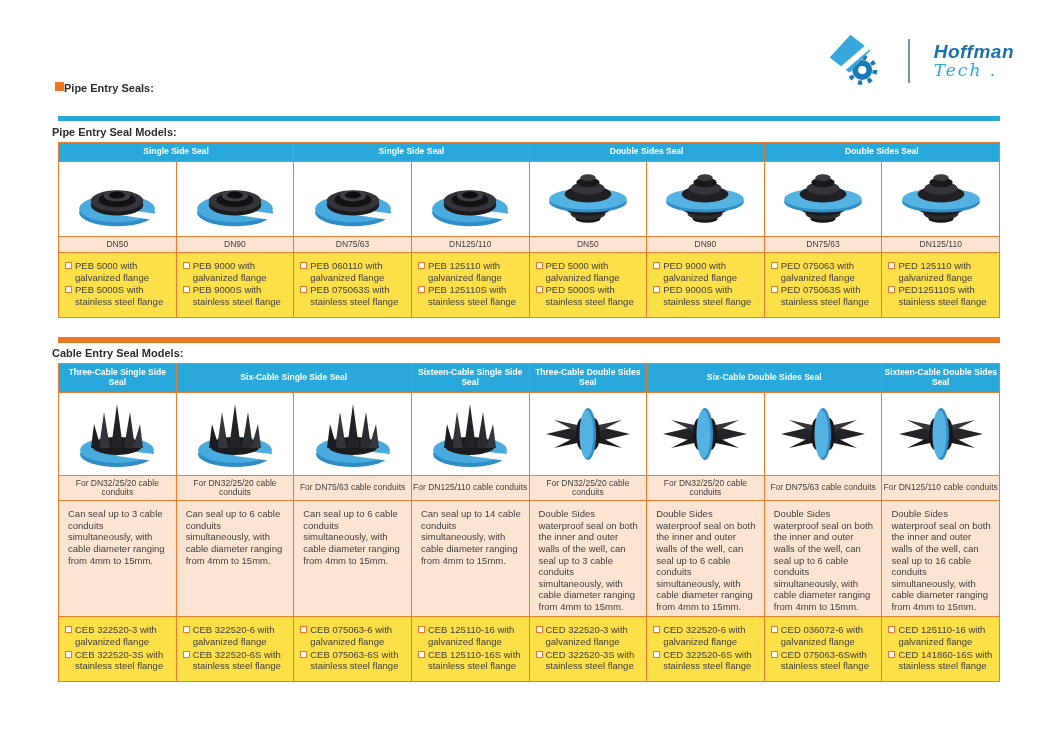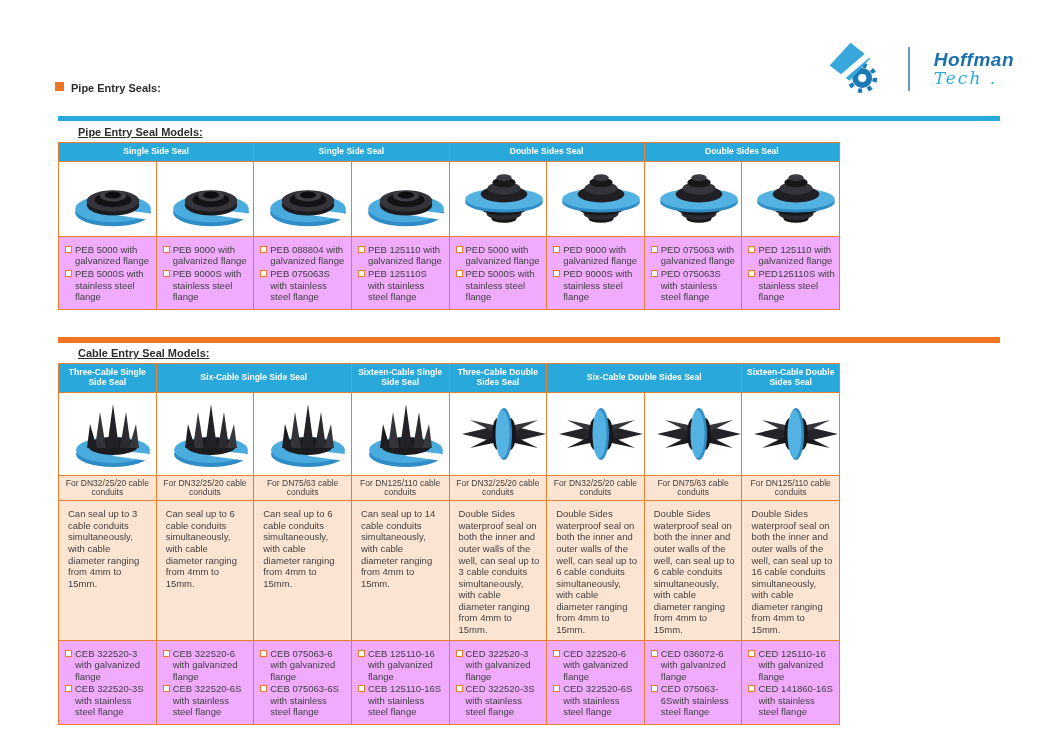--- a/index.html
+++ b/index.html
@@ -1,58 +1,58 @@
 <!DOCTYPE html>
 <html><head>
 <meta charset="utf-8">
 <style>
   html,body { margin:0; padding:0; }
   body {
     width:1056px; height:739px; background:#ffffff; position:relative;
     font-family:"Liberation Sans", sans-serif; color:#3f3f3f; overflow:hidden;
   }
   
-  .logo { position:absolute; top:40px; right:42px; display:flex; align-items:center; gap:24px; }
+  .logo { position:absolute; top:32px; right:42px; display:flex; align-items:center; gap:24px; }
   .logo-icon { width:58px; height:58px; }
   .logo-divider { width:2px; height:44px; background:#6f93b8; }
   .logo-text { display:flex; flex-direction:column; line-height:1.05; }
   .logo-line1 { font-size:19px; font-weight:bold; font-style:italic; color:#1c6fad; letter-spacing:0.5px; }
   .logo-line2 { font-family:"DejaVu Serif", serif; font-size:17px; font-weight:normal; font-style:italic; color:#2aa9e0; letter-spacing:2px; }
   
-  .section-heading { position:absolute; left:55px; top:82px; display:flex; align-items:flex-start; gap:7px; }
+  .section-heading { position:absolute; left:55px; top:82px; display:flex; align-items:flex-start; }
   .bullet { width:9px; height:9px; background:#ee7623; }
   .section-heading span.txt { font-size:11px; font-weight:bold; color:#2d2d2d; }
   
   .cyan-bar   { position:absolute; left:58px; top:116px; width:942px; height:5px; background:#29a8dc; }
   .orange-bar { position:absolute; left:58px; top:337px; width:942px; height:6px; background:#ee7623; }
-  .tbl-title  { position:absolute; left:78px; font-size:11px; font-weight:bold; color:#2d2d2d;text-decoration:underline; }
+  .tbl-title  { position:absolute; left:52px; font-size:11px; font-weight:bold; color:#2d2d2d; }
   .t1-title { top:126px; }
   .t2-title { top:347px; }
   
-  .tbl-wrap { position:absolute; left:58px; width:782px; }
+  .tbl-wrap { position:absolute; left:58px; width:942px; }
   .t1-wrap { top:142px; }
   .t2-wrap { top:363px; }
   table.catalog { border-collapse:collapse; table-layout:fixed; width:100%; }
   table.catalog th, table.catalog td { border:1px solid #e87d2e; }
   table.catalog th {
     background:#29a8dc; color:#ffffff; font-size:8.5px; font-weight:bold;
     padding:4px 1px; text-align:center; line-height:1.15;
   }
   td.photo-cell { background:#ffffff; text-align:center; vertical-align:middle; padding:1px; }
   .t1-wrap td.photo-cell { height:72px; }
   .t2-wrap td.photo-cell { height:80px; }
   td.size-cell {
     background:#fce4d3; text-align:center; vertical-align:middle;
     font-size:8.5px; color:#3f3f3f; padding:3px 1px; line-height:1.1;
   }
   td.desc-cell {
     background:#fce4d3; vertical-align:top; font-size:9.5px; line-height:1.22;
     padding:7px 6px 4px 9px; height:90px;
   }
-  td.items-cell { background:#f0abfc; vertical-align:top; padding:7px 3px 5px 6px; height:52px; }
+  td.items-cell { background:#fde047; vertical-align:top; padding:7px 3px 5px 6px; height:52px; }
   ul.items { list-style:none; margin:0; padding:0; }
   li.item { display:flex; gap:3px; font-size:9.5px; line-height:1.22; margin:0 0 1px 0; }
   .cb { flex:0 0 auto; width:5px; height:5px; border:1px solid #e8792a; background:#fff; margin-top:2px; }
   .ph { display:inline-block; vertical-align:middle; }
   .t1-wrap .ph { width:106px; height:68px; }
   .t2-wrap .ph { width:106px; height:76px; }
   .defs-holder { position:absolute; width:0; height:0; overflow:hidden; }
 </style>
 </head>
 <body>
@@ -170,20 +170,30 @@
               <use href="#sym-pipe-double"></use>
             </svg></td>
       <td class="photo-cell"><svg class="ph">
               <use href="#sym-pipe-double"></use>
             </svg></td>
       <td class="photo-cell"><svg class="ph">
               <use href="#sym-pipe-double"></use>
             </svg></td>
     </tr>
     <tr>
+      <td class="size-cell">DN50</td>
+      <td class="size-cell">DN90</td>
+      <td class="size-cell">DN75/63</td>
+      <td class="size-cell">DN125/110</td>
+      <td class="size-cell">DN50</td>
+      <td class="size-cell">DN90</td>
+      <td class="size-cell">DN75/63</td>
+      <td class="size-cell">DN125/110</td>
+    </tr>
+    <tr>
       <td class="items-cell">
             <ul class="items">
         <li class="item">
                 <span class="cb"></span>
                 <span>PEB 5000 with galvanized flange</span>
               </li>
         <li class="item">
                 <span class="cb"></span>
                 <span>PEB 5000S with stainless steel flange</span>
               </li>
@@ -198,21 +208,21 @@
         <li class="item">
                 <span class="cb"></span>
                 <span>PEB 9000S with stainless steel flange</span>
               </li>
       </ul>
           </td>
       <td class="items-cell">
             <ul class="items">
         <li class="item">
                 <span class="cb"></span>
-                <span>PEB 088804 with galvanized flange</span>
+                <span>PEB 060110 with galvanized flange</span>
               </li>
         <li class="item">
                 <span class="cb"></span>
                 <span>PEB 075063S with stainless steel flange</span>
               </li>
       </ul>
           </td>
       <td class="items-cell">
             <ul class="items">
         <li class="item">

